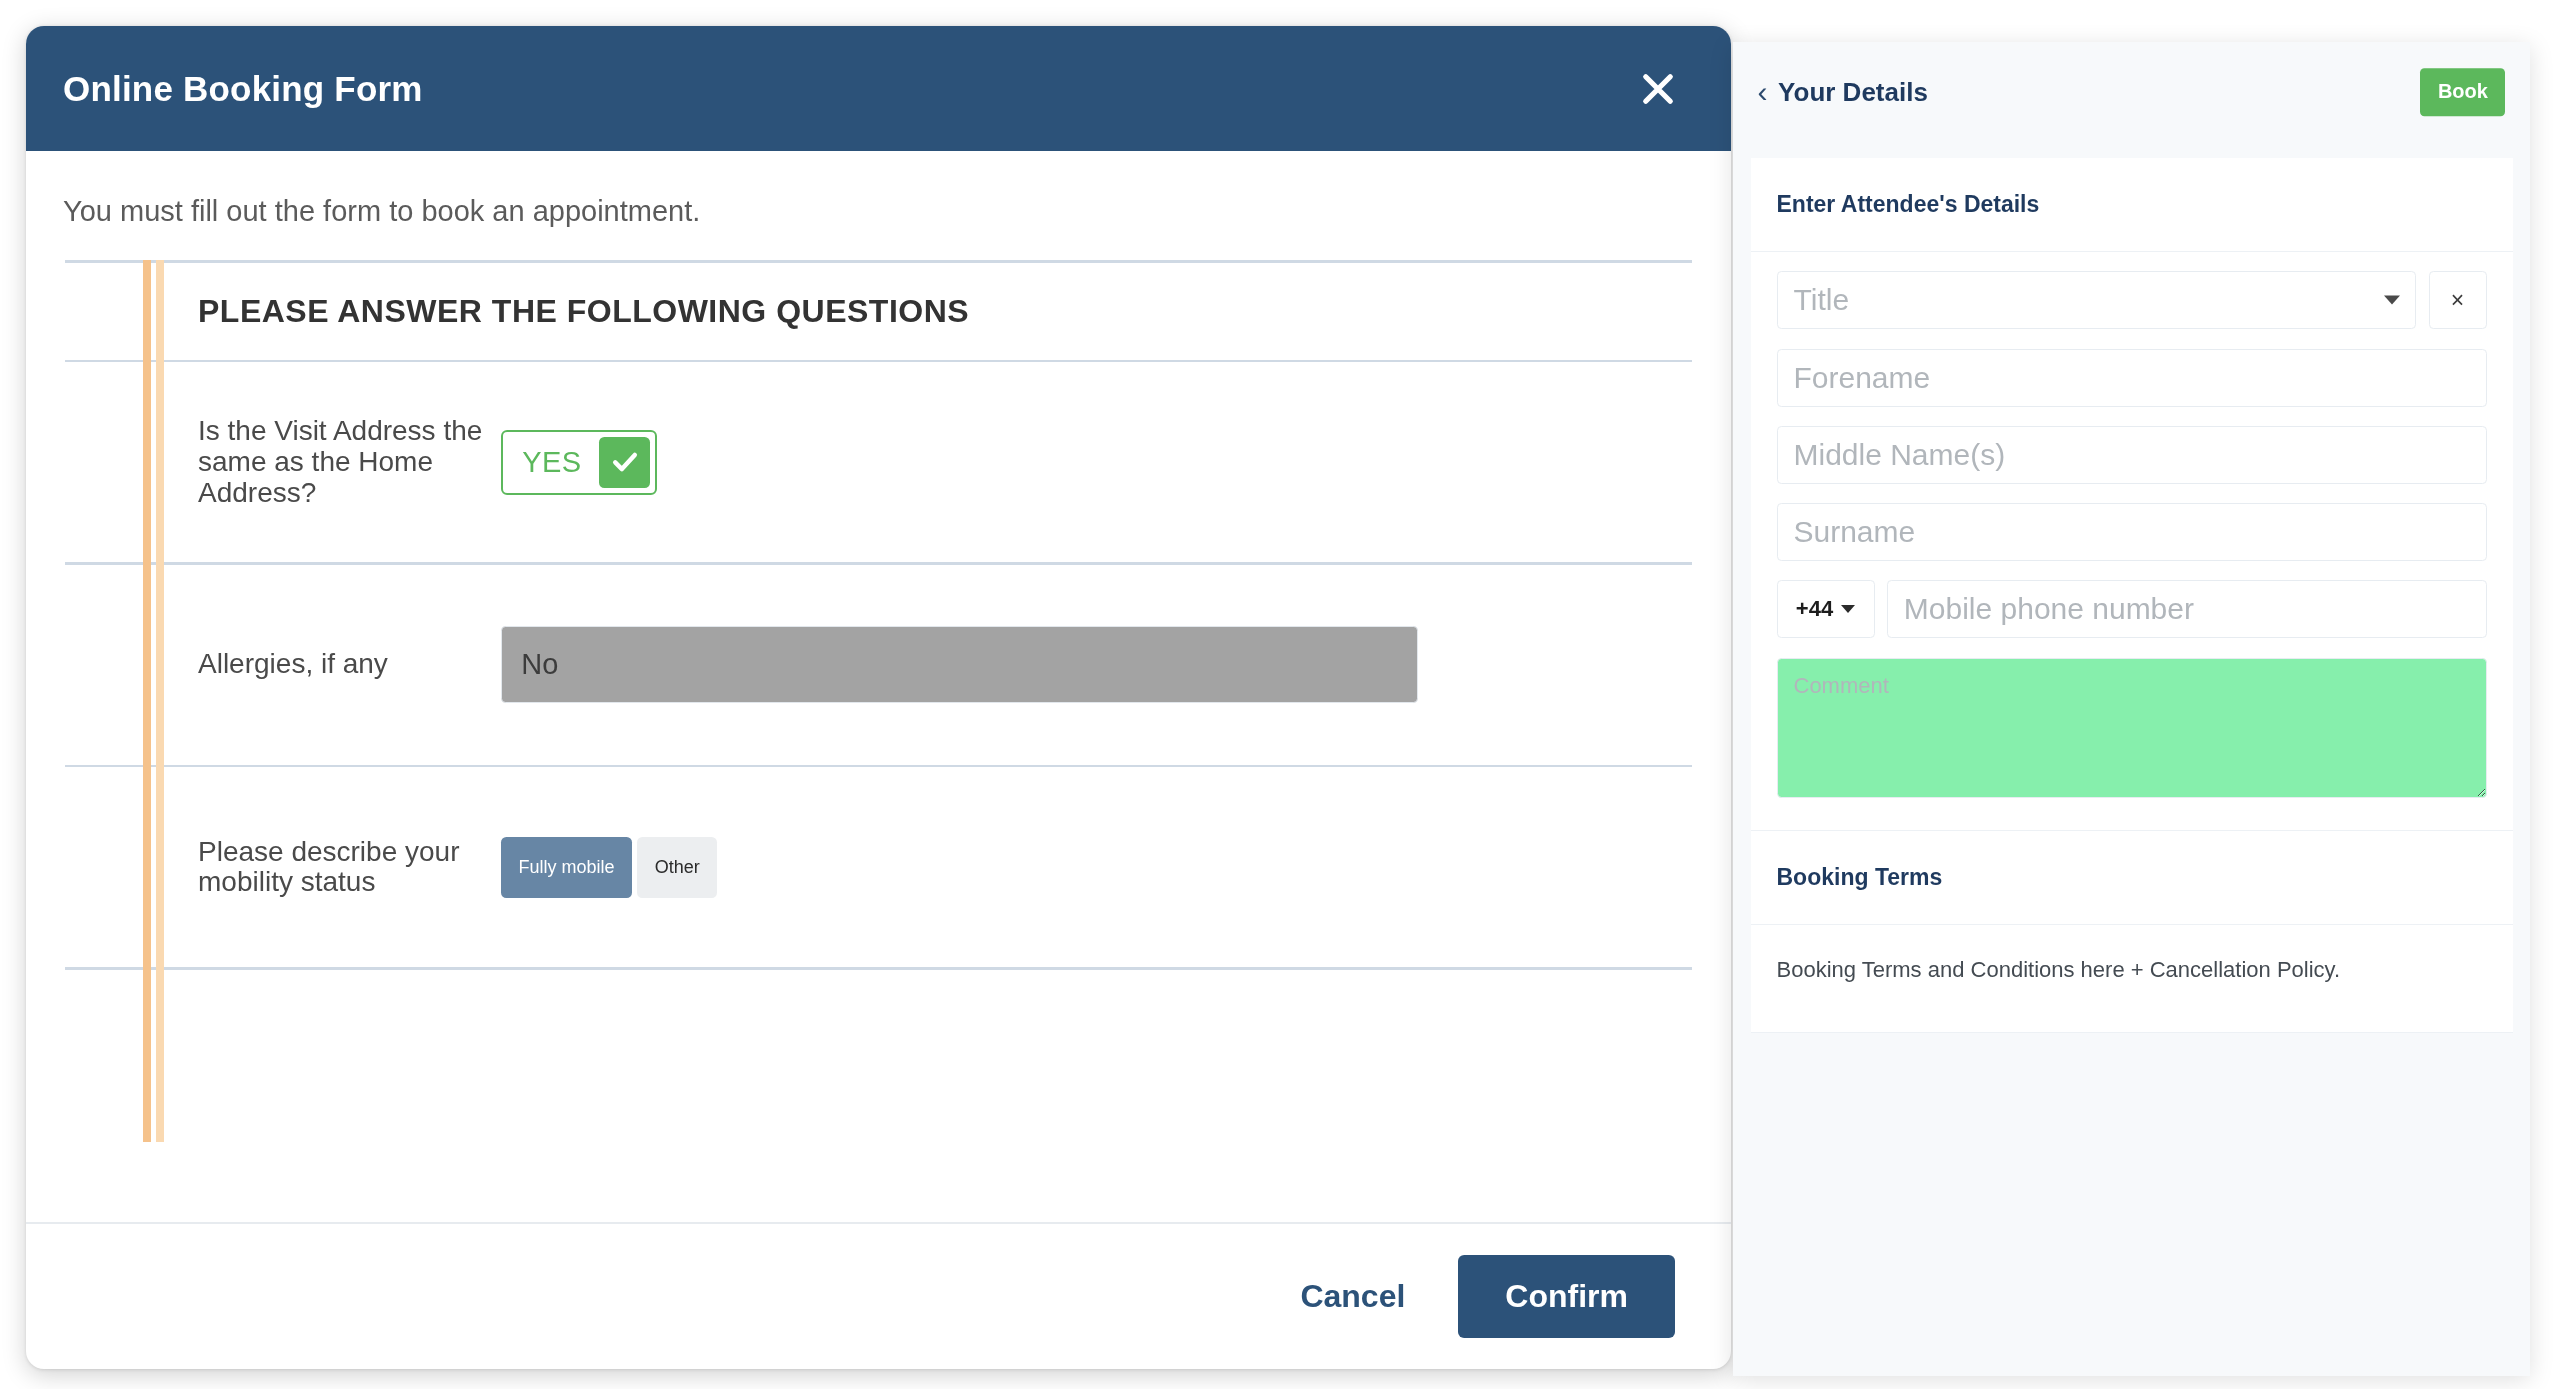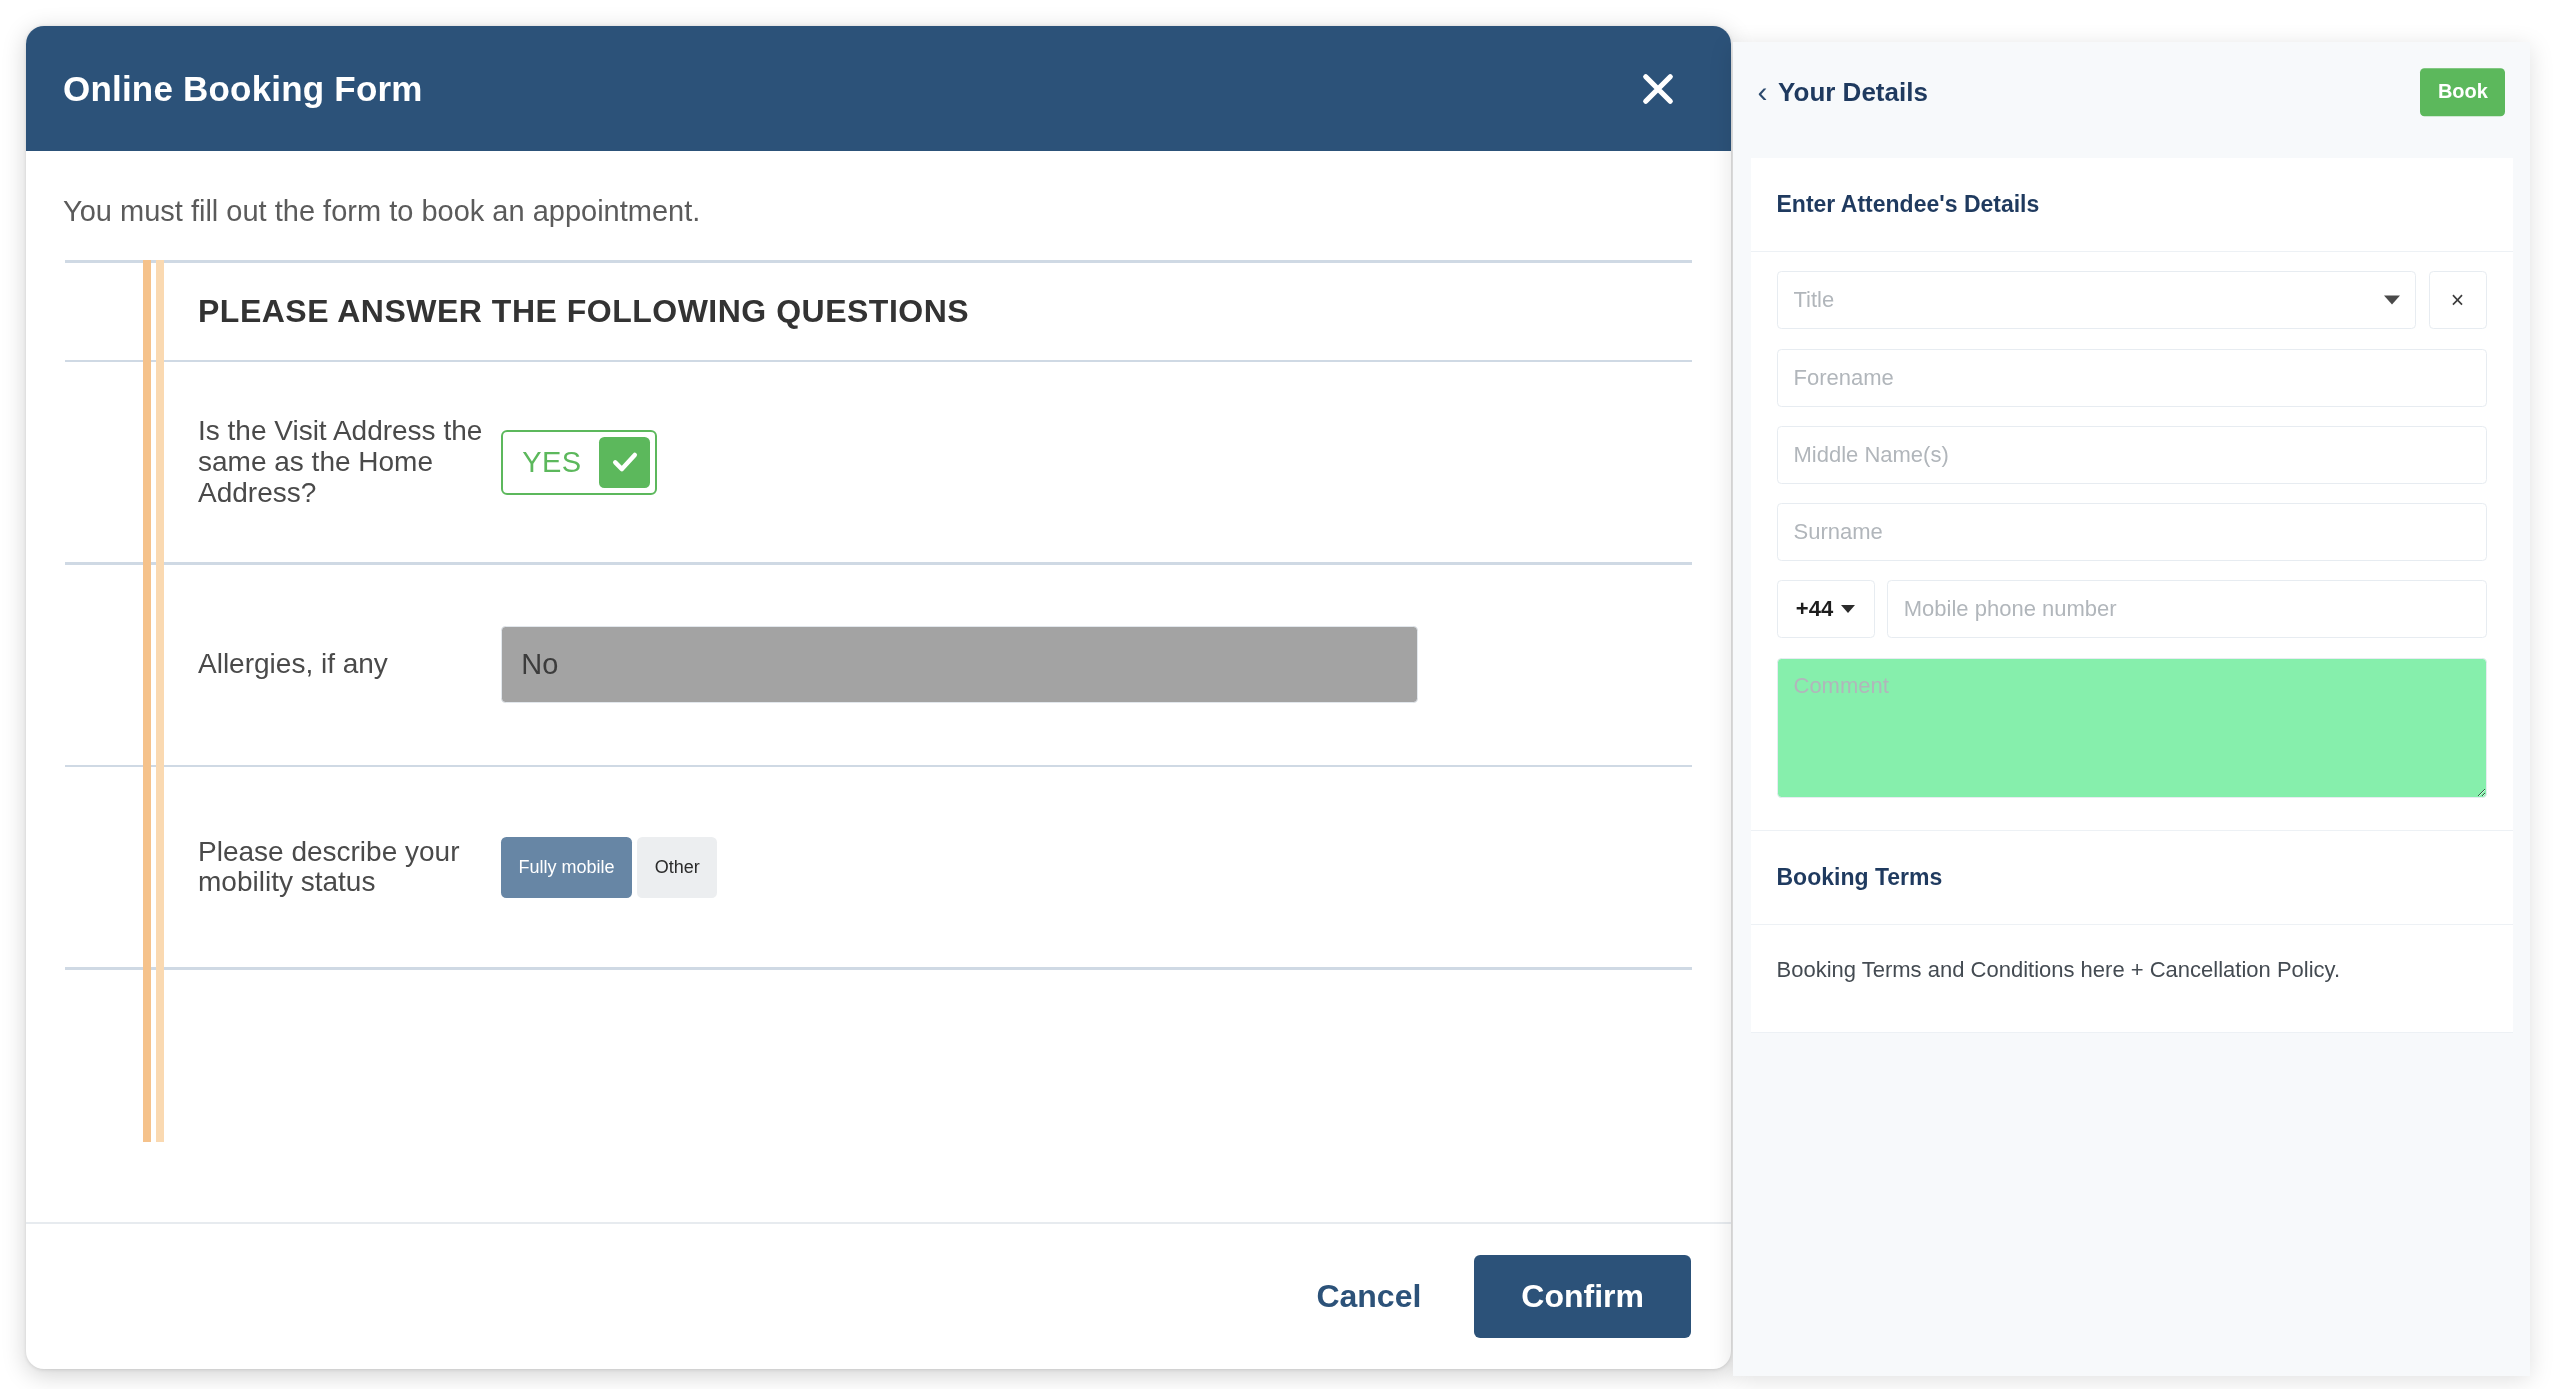--- a/index.html
+++ b/index.html
@@ -204,21 +204,21 @@
   .seg-btn.active { background: #6786a5; color: #ffffff; }
   .seg-btn.inactive { background: #eceef0; color: #2b2b2b; }
 
   .modal-footer {
     flex: 0 0 auto;
     height: 147px;
     border-top: 2.6px solid #e7ebef;
     display: flex;
     align-items: center;
     justify-content: flex-end;
-    padding-right: 40px;
+    padding-right: 56px;
     gap: 30px;
   }
   .btn-cancel {
     background: transparent;
     border: none;
     color: #2c5279;
     font-size: 32px;
     font-weight: bold;
     font-family: "Liberation Sans", sans-serif;
     cursor: pointer;
@@ -307,21 +307,21 @@
 
   .field-row { display: flex; gap: 12.3px; margin-bottom: 19.3px; }
   .field-row:last-child { margin-bottom: 0; }
 
   .inp {
     width: 100%;
     height: 58px;
     border: 1.8px solid #e7ecf1;
     border-radius: 4.4px;
     background: #ffffff;
-    font-size: 22px;
+    font-size: 30px;
     font-family: "Liberation Sans", sans-serif;
     color: #3c3c3c;
     padding: 0 16px;
     outline: none;
   }
   .inp::placeholder { color: #b1b6bb; }
 
   .select-wrap {
     position: relative;
     flex: 1 1 auto;

